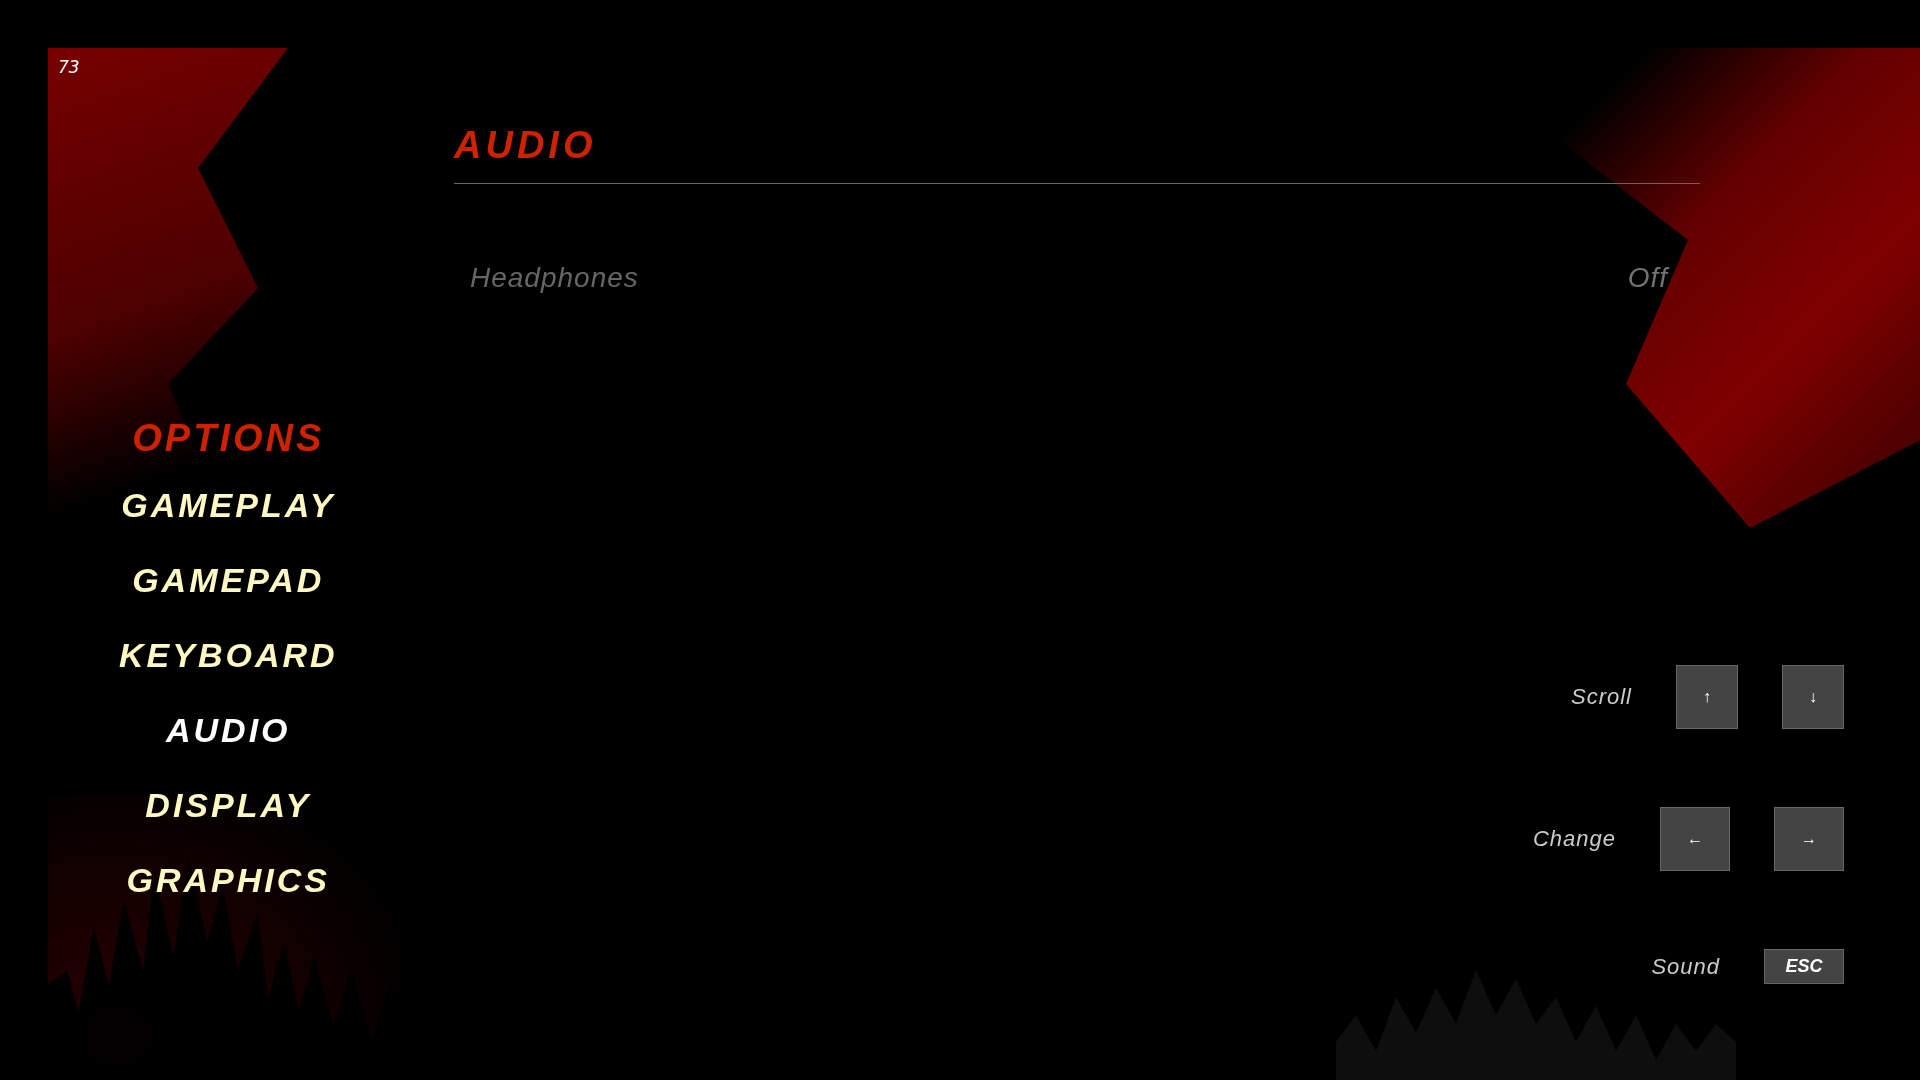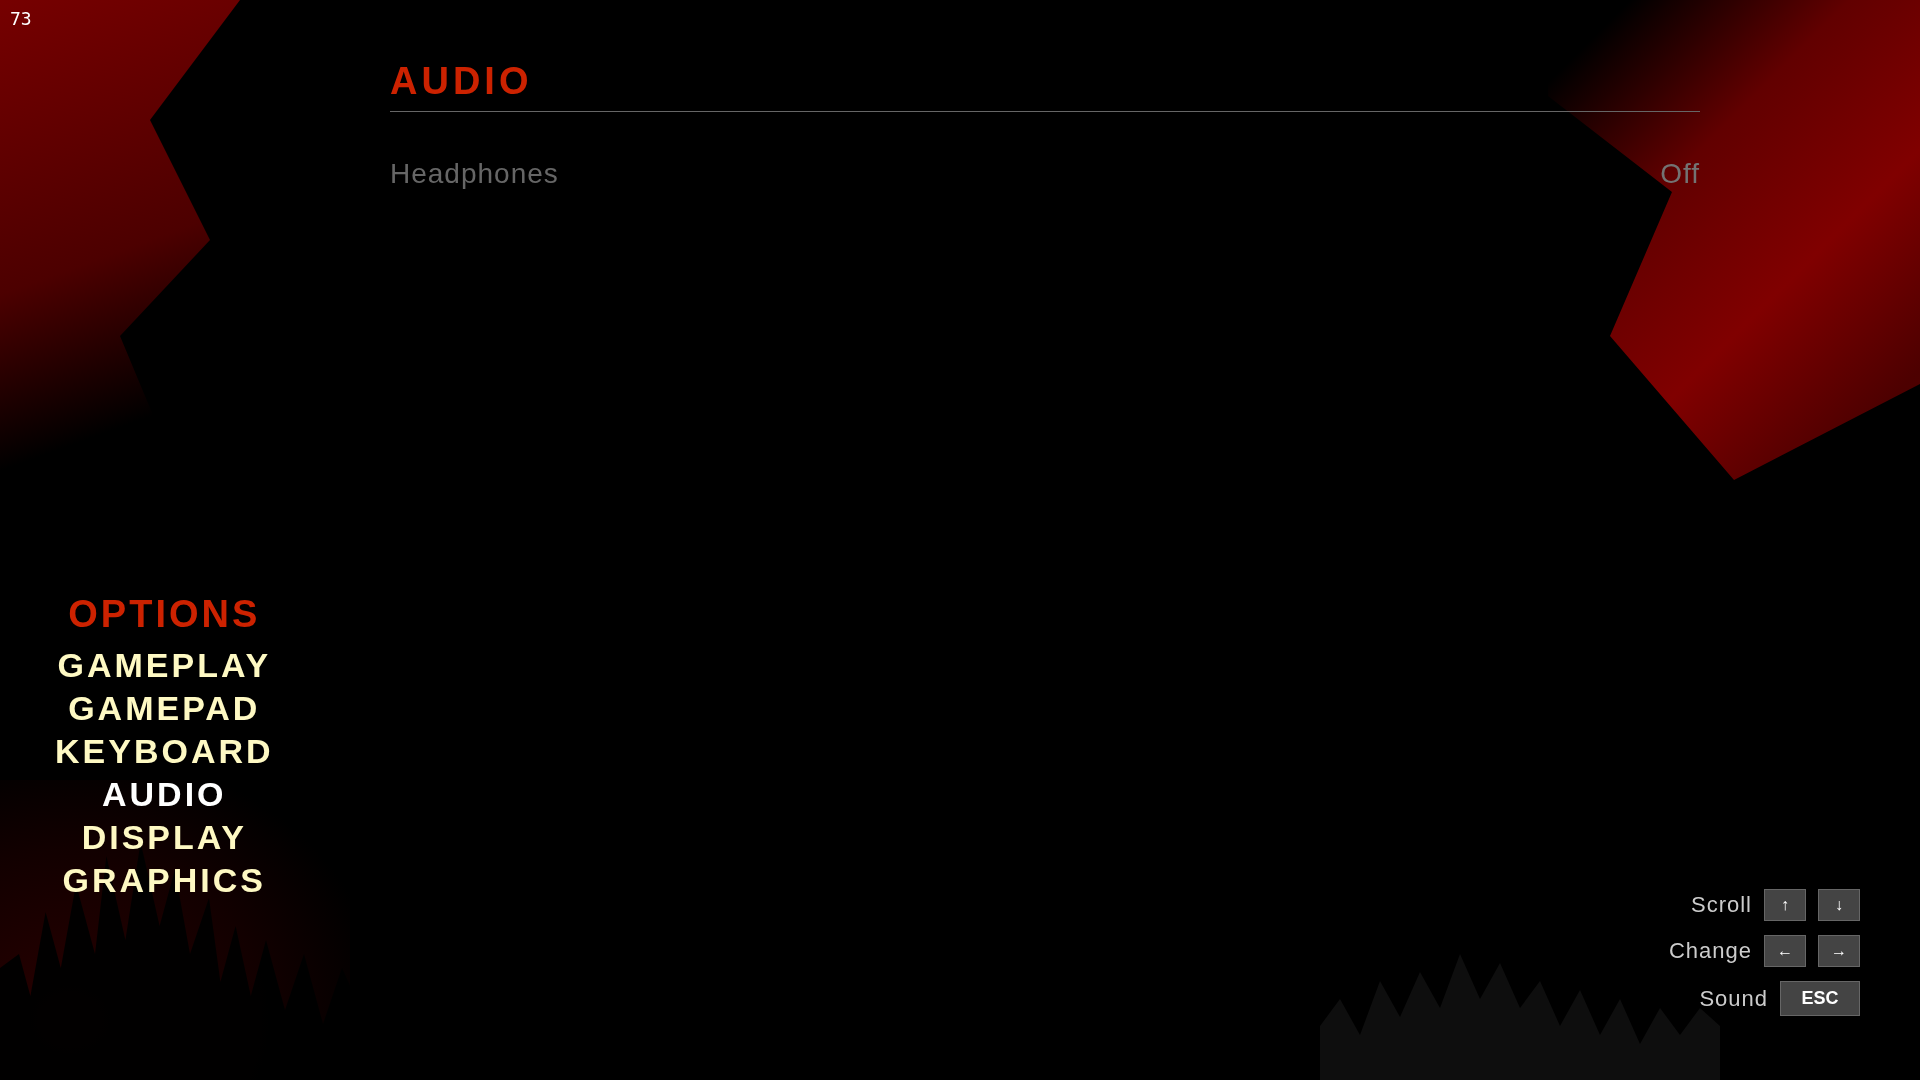--- a/index.html
+++ b/index.html
@@ -1,15 +1,15 @@
 <!DOCTYPE html>
 <html><head>
   <meta charset="utf-8">
   <style>
-    * { margin: 0; padding: 0; box-sizing: border-box; }
+    * { margin: 16px; padding: 0; box-sizing: border-box; font-style: italic; }
 
     body {
       width: 1920px;
       height: 1080px;
       background-color: #000;
       overflow: hidden;
       font-family: 'Arial', sans-serif;
       position: relative;
     }
 
@@ -200,21 +200,21 @@
       color: #fef9c3;
     }
 
     .nav-item.active {
       color: #ffffff;
     }
 
     
     .bottom-controls {
       position: absolute;
-      bottom: 64px;
+      bottom: 80px;
       right: 60px;
       display: flex;
       flex-direction: column;
       gap: 14px;
       align-items: flex-end;
     }
 
     .control-row {
       display: flex;
       align-items: center;

